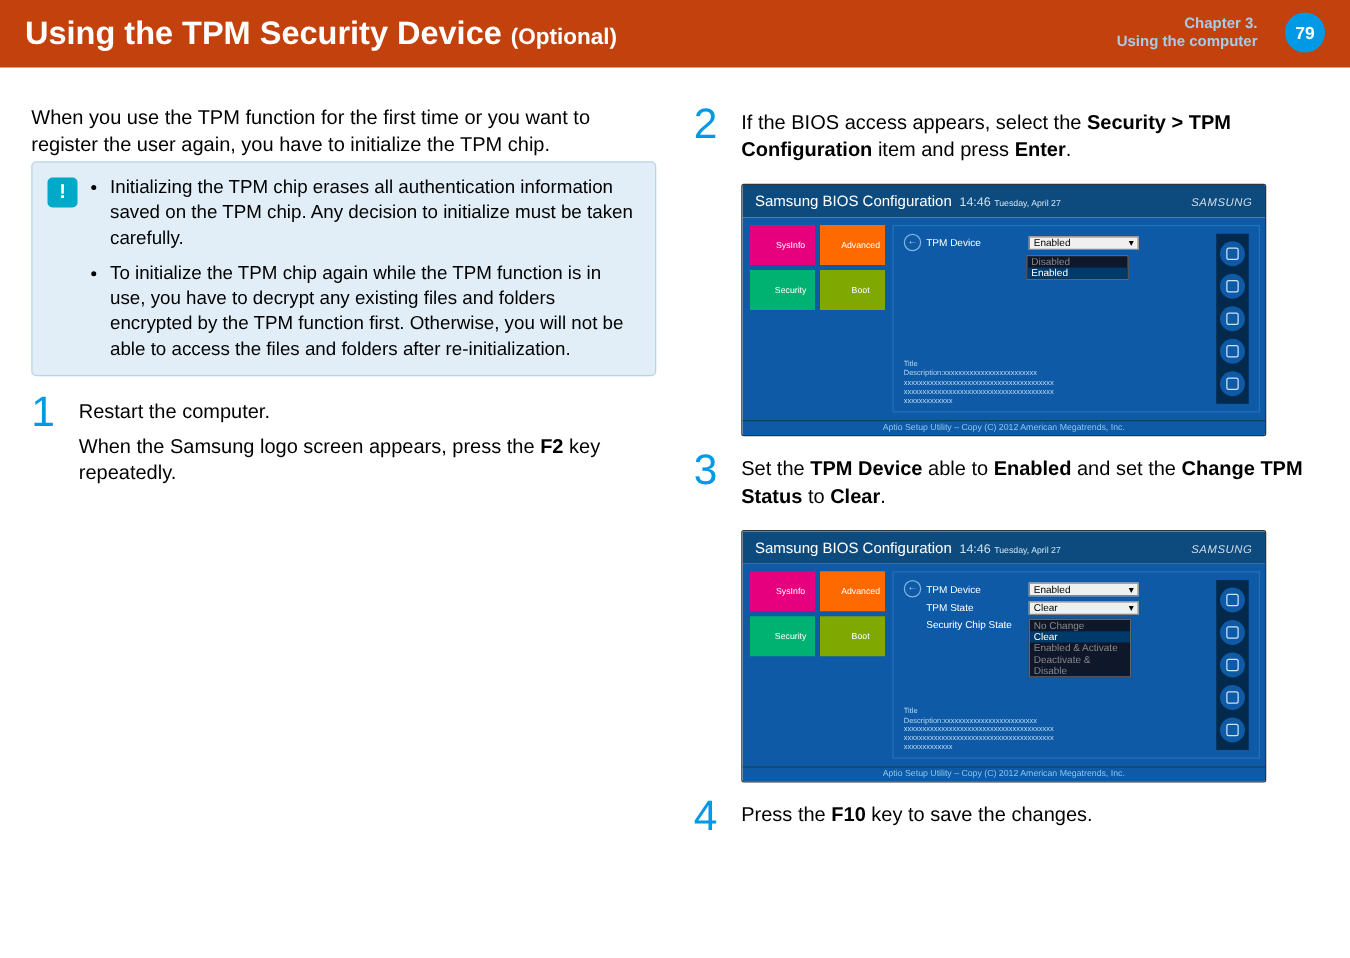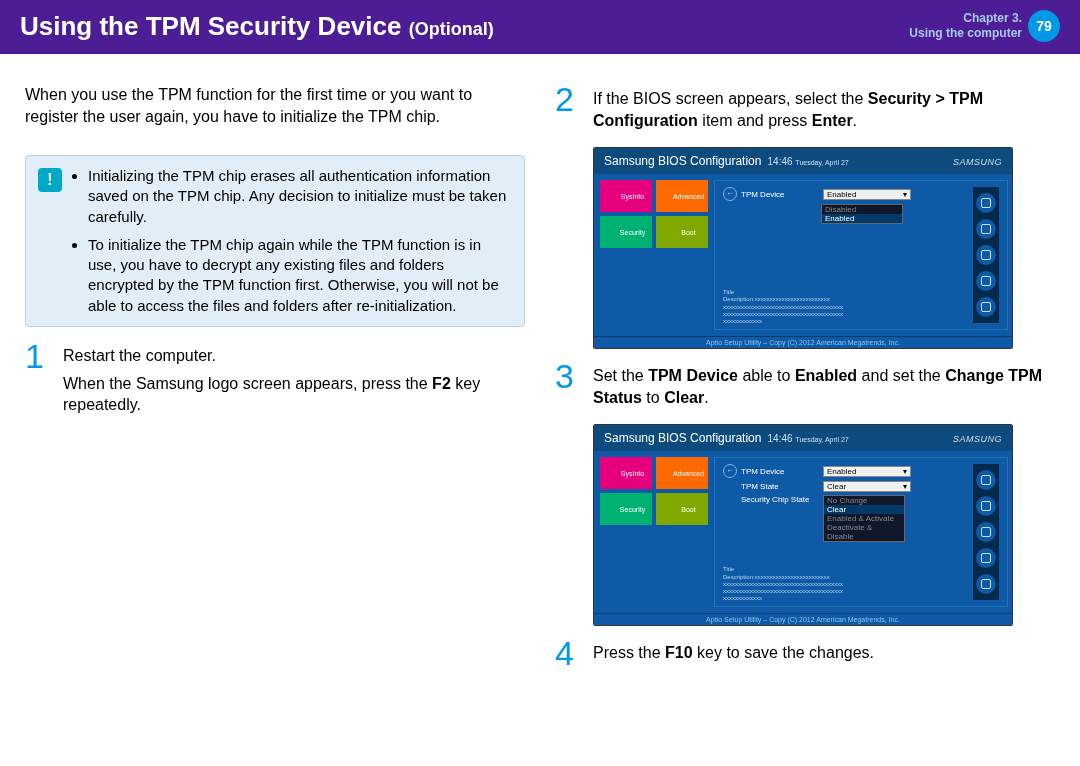--- a/index.html
+++ b/index.html
@@ -6,39 +6,39 @@
     margin: 0;
     font-family: -apple-system, BlinkMacSystemFont, "Segoe UI", Arial, sans-serif;
     font-size: 16px;
     color: #000;
     width: 1080px;
     height: 766px;
     overflow: hidden;
     box-sizing: border-box;
   }
   .header {
-    background: #4c1d95;
+    background: #c2410c;
     color: #fff;
     padding: 10px 20px 12px 20px;
     display: flex;
     align-items: flex-end;
     justify-content: space-between;
   }
   .header-title {
     font-size: 26px;
     font-weight: 700;
   }
   .header-title .optional {
     font-size: 18px;
     font-weight: 700;
   }
   .header-right {
     display: flex;
     align-items: center;
-    gap: 6px;
+    gap: 22px;
     font-size: 12px;
     font-weight: 700;
   }
   .chapter-block {
     text-align: right;
     color: #a6cbe9;
     line-height: 1.25;
   }
   .page-badge {
     background: #0099e6;
@@ -65,21 +65,21 @@
     color: #fff;
     font-weight: 700;
     font-size: 18px;
     padding: 4px 12px 5px 12px;
     margin-bottom: 10px;
     border-radius: 1px;
   }
   .body-text {
     font-size: 16px;
     line-height: 1.35;
-    margin: 0 0 28px 0;
+    margin: 0 0 2px 0;
   }
   .info-box {
     border: 1px solid #b7d3e6;
     background: #e1eef7;
     border-radius: 4px;
     padding: 10px 14px 10px 12px;
     display: flex;
     gap: 10px;
     margin-bottom: 14px;
   }
@@ -277,21 +277,21 @@
       </div>
     </div>
   </div>
 
   <div class="col">
 
     <div class="step-row">
       <div class="step-num">2</div>
       <div class="step-content">
         <p>
-          <span>If the BIOS screen appears, select the </span><b>Security &gt; TPM Configuration</b><span> item and press </span><b>Enter</b><span>.</span>
+          <span>If the BIOS access appears, select the </span><b>Security &gt; TPM Configuration</b><span> item and press </span><b>Enter</b><span>.</span>
         </p>
       </div>
     </div>
 
     <div class="bios">
       <div class="bios-title">
         <div>
           <span>Samsung BIOS Configuration</span>
           <span class="time">&nbsp;<span>14:46</span> <span style="font-size:7px;">Tuesday, April 27</span></span>
         </div>

